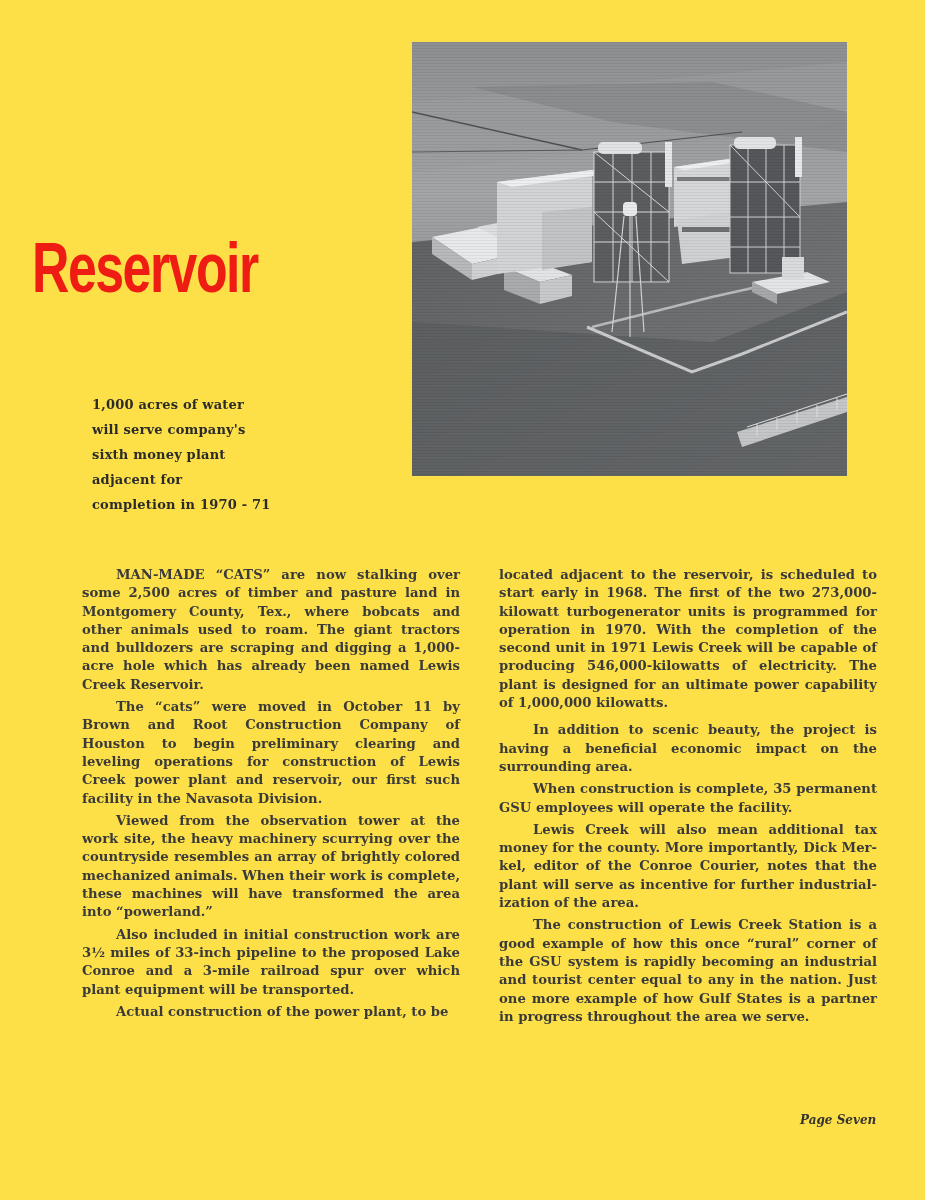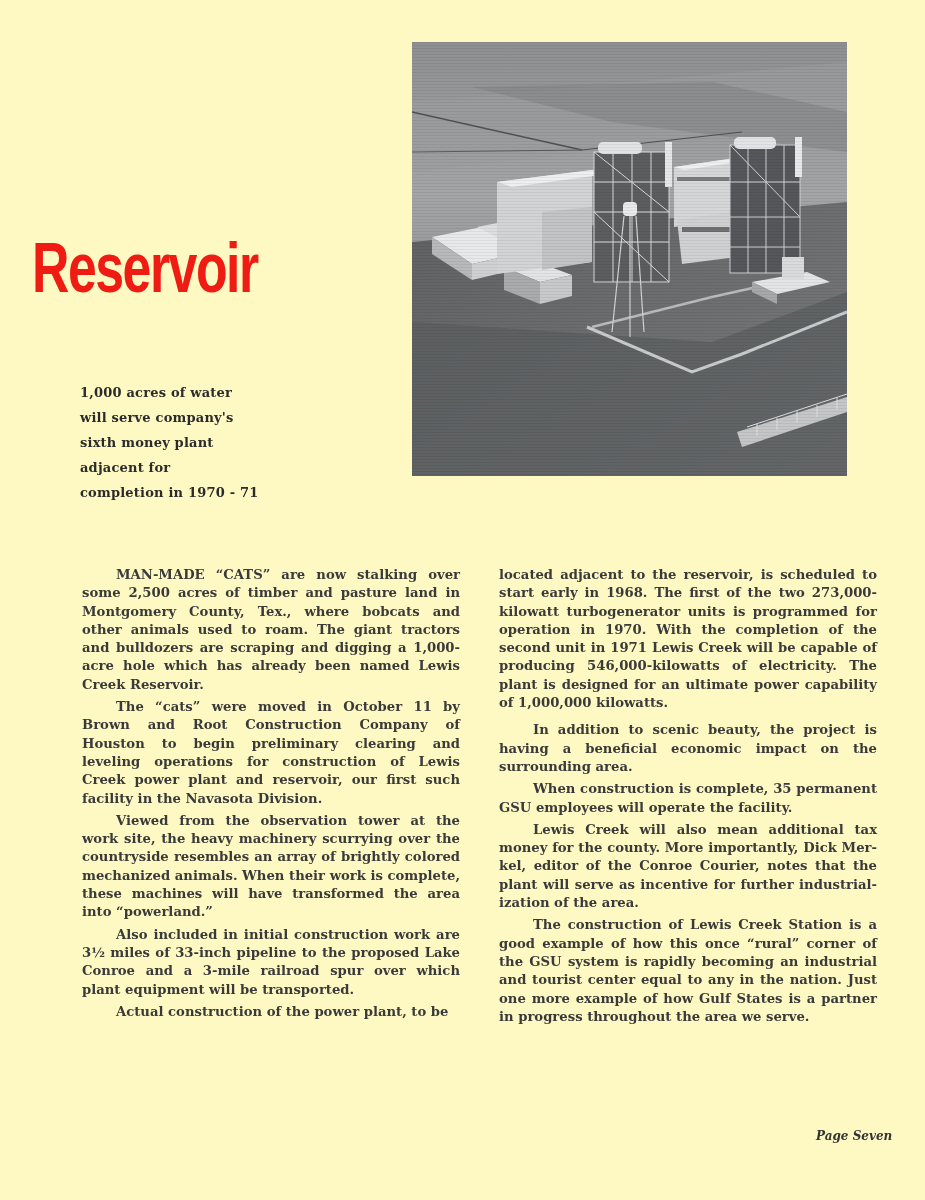--- a/index.html
+++ b/index.html
@@ -12,21 +12,21 @@
       height: 1200px;
       position: relative;
       overflow: hidden;
       font-family: "DejaVu Serif", serif;
       color: #2a2a2a;
     }
     .page {
       position: absolute;
       left: 0; top: 0;
       width: 925px; height: 1200px;
-      background: #fef9c3;
+      background: #fde047;
     }
     .headline {
       position: absolute;
       left: 32px;
       top: 226px;
       margin: 0;
       font-family: "Liberation Sans", sans-serif;
       font-weight: bold;
       font-size: 70px;
       line-height: 84px;
@@ -34,21 +34,21 @@
       color: #ee1c12;
       transform: scaleX(0.74);
       transform-origin: left top;
       white-space: nowrap;
     }
     .deck {
       position: absolute;
       left: 80px;
       top: 380px;
       width: 200px;
-      margin: 0;
+      margin: 12px;
       font-family: "DejaVu Serif", serif;
       font-weight: bold;
       font-size: 13px;
       line-height: 25px;
       color: #2b2b2b;
       letter-spacing: 0.2px;
     }
     .deck span { display: block; white-space: nowrap; }
 
     .illustration {
@@ -86,21 +86,21 @@
 
     .folio {
       position: absolute;
       left: 800px;
       top: 1113px;
       font-family: "DejaVu Serif", serif;
       font-style: italic;
       font-weight: bold;
       font-size: 12px;
       color: #333333;
-      margin: 16px;
+      margin: 0;
     }
   </style>
 </head>
 <body>
 
 <div class="page">
 
   <h1 class="headline">Reservoir</h1>
 
   <div class="deck">

